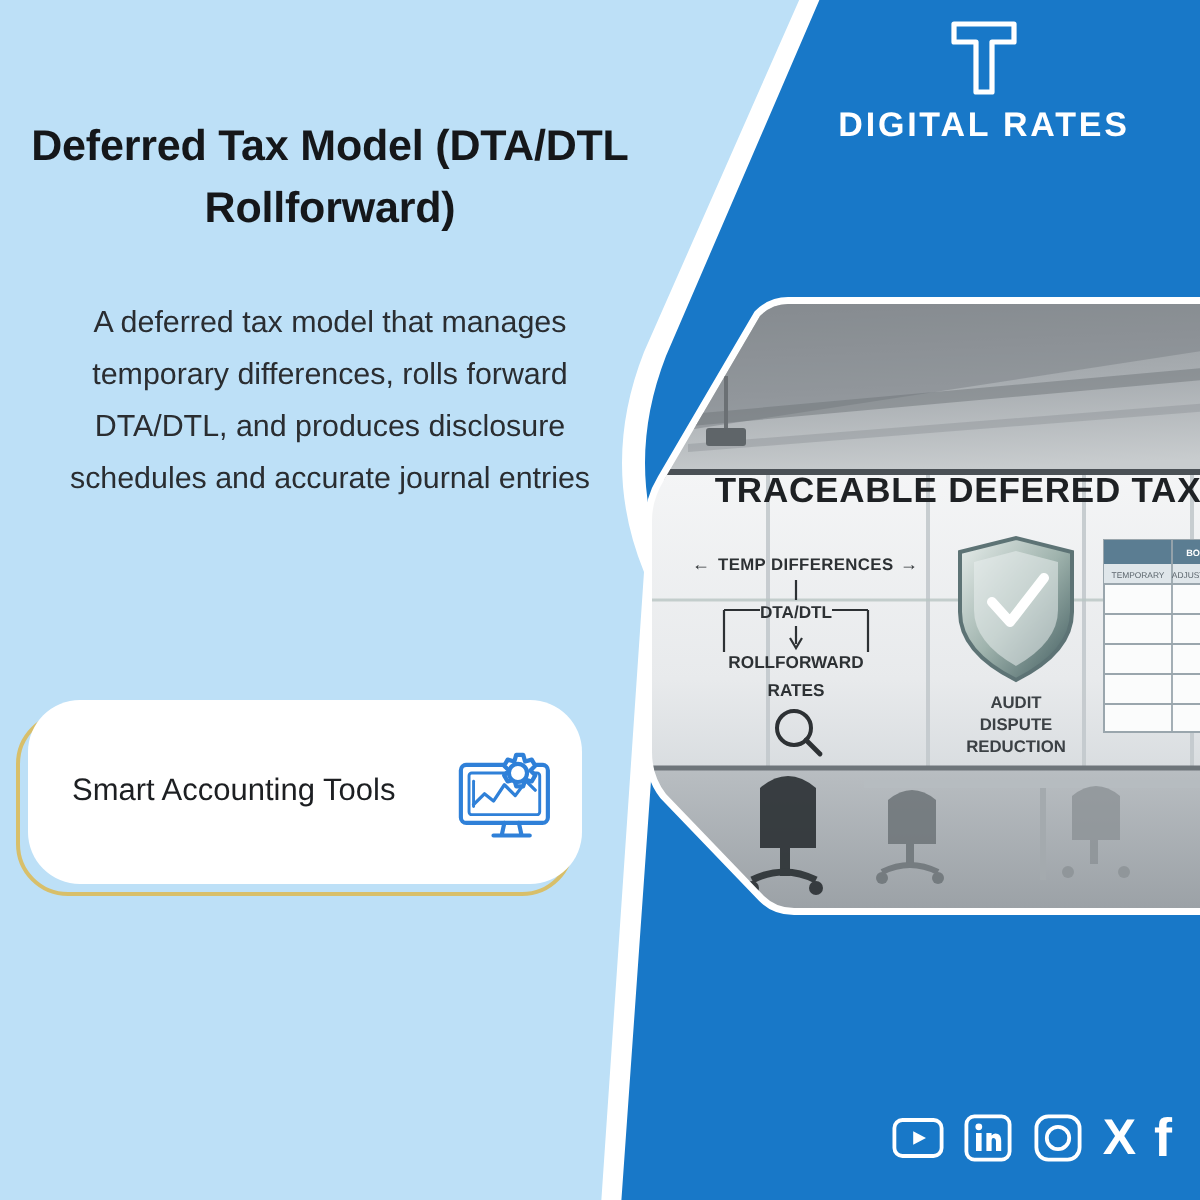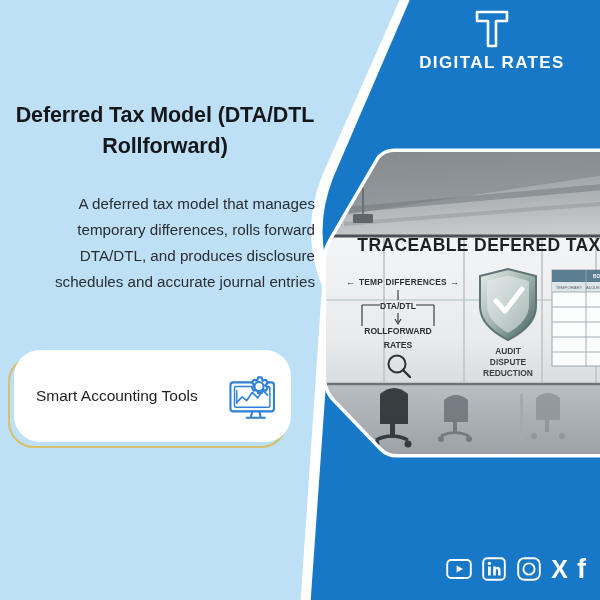--- a/index.html
+++ b/index.html
@@ -22,33 +22,33 @@
     position:absolute;
     left:0; top:0;
     width:330px; height:600px;
     padding:0 14px;
     display:flex;
     flex-direction:column;
     align-items:center;
     z-index:5;
   }
   .headline {
-    margin-top:100px;
+    margin-top:58px;
     width:300px;
     text-align:center;
     font-size:21.5px;
     font-weight:bold;
     line-height:1.42;
     color:#15171a;
     letter-spacing:-0.1px;
   }
   .subtext {
     margin-top:30px;
     width:300px;
-    text-align:right;
+    text-align:center;
     font-size:15.2px;
     line-height:1.72;
     color:#2a2d31;
   }
 
   
   .badge-wrap {
     position:absolute;
     left:8px; top:350px;
     width:283px; height:114px;

